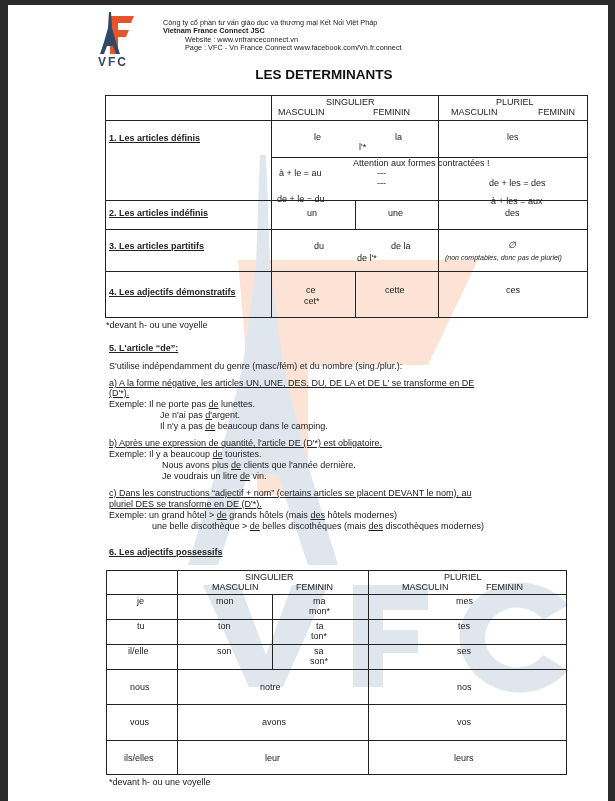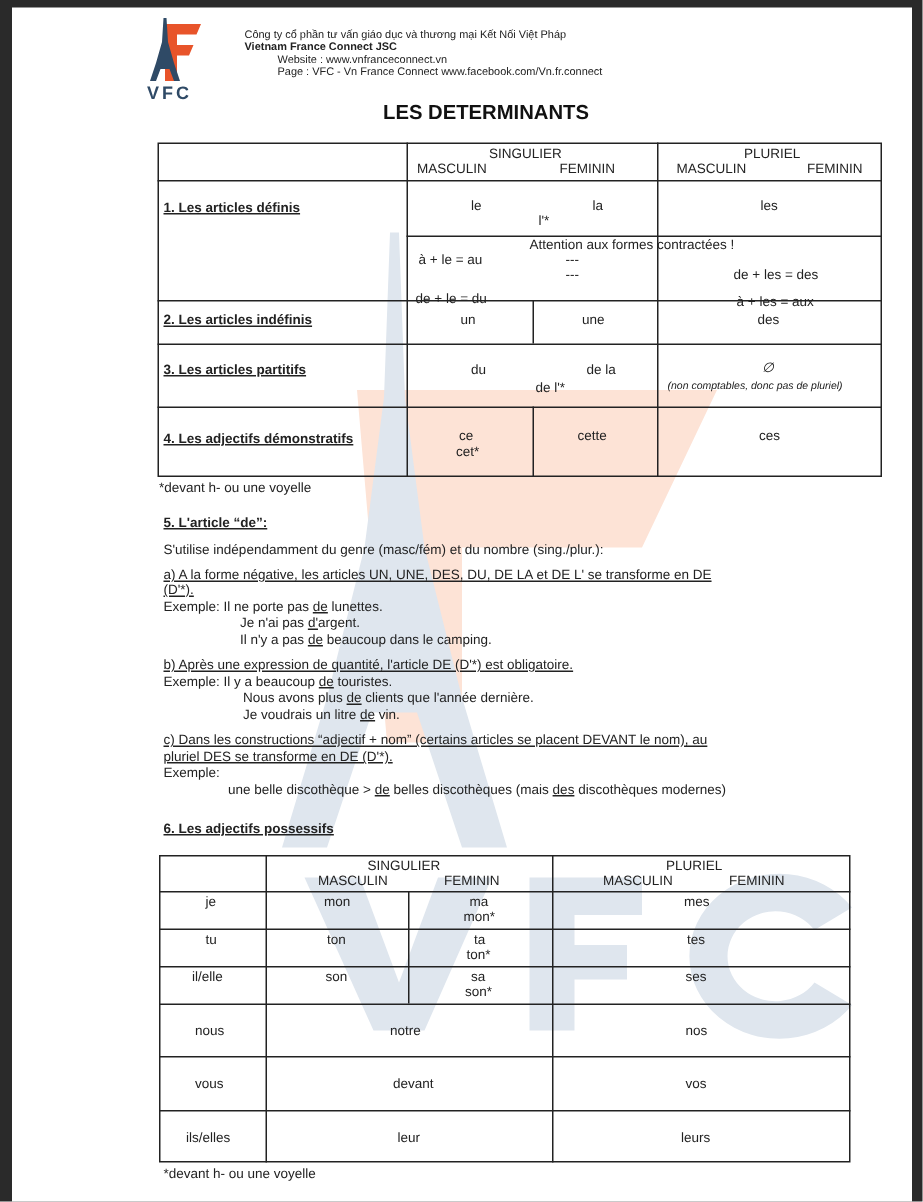--- a/index.html
+++ b/index.html
@@ -114,20 +114,21 @@
 
     <div class="txt u" style="left:85px;top:433px;">b) Après une expression de quantité, l'article DE (D'*) est obligatoire.</div>
     <div class="txt" style="left:85px;top:444px;">Exemple:</div>
     <div class="txt" style="left:125px;top:444px;"><span>Il y a beaucoup </span><span class="u">de</span><span> touristes.</span></div>
     <div class="txt" style="left:138px;top:455px;"><span>Nous avons plus </span><span class="u">de</span><span> clients que l'année dernière.</span></div>
     <div class="txt" style="left:138px;top:466px;"><span>Je voudrais un litre </span><span class="u">de</span><span> vin.</span></div>
 
     <div class="txt u" style="left:85px;top:483px;">c) Dans les constructions “adjectif + nom” (certains articles se placent DEVANT le nom), au</div>
     <div class="txt u" style="left:85px;top:494px;">pluriel DES se transforme en DE (D'*).</div>
     <div class="txt" style="left:85px;top:505px;">Exemple:</div>
+    <div class="txt" style="left:125px;top:505px;"><span>un grand hôtel &gt; </span><span class="u">de</span><span> grands hôtels (mais </span><span class="u">des</span><span> hôtels modernes)</span></div>
     <div class="txt" style="left:128px;top:516px;"><span>une belle discothèque &gt; </span><span class="u">de</span><span> belles discothèques (mais </span><span class="u">des</span><span> discothèques modernes)</span></div>
 
     <div class="sec-label" style="left:85px;top:542px;">6. Les adjectifs possessifs</div>
 
     <div>
       <div class="abs" style="left:82px;top:565px;width:461px;height:205px;border:1px solid #222;box-sizing:border-box;"></div>
       <div class="abs" style="left:153px;top:565px;width:1px;height:205px;background:#222;"></div>
       <div class="abs" style="left:344px;top:565px;width:1px;height:205px;background:#222;"></div>
       <div class="abs" style="left:248px;top:589px;width:1px;height:75px;background:#222;"></div>
       <div class="abs" style="left:82px;top:589px;width:461px;height:1px;background:#222;"></div>
@@ -160,21 +161,21 @@
       <div class="txt" style="left:193px;top:641px;">son</div>
       <div class="txt" style="left:290px;top:641px;">sa</div>
       <div class="txt" style="left:286px;top:651px;">son*</div>
       <div class="txt" style="left:433px;top:641px;">ses</div>
 
       <div class="txt" style="left:106px;top:677px;">nous</div>
       <div class="txt" style="left:236px;top:677px;">notre</div>
       <div class="txt" style="left:433px;top:677px;">nos</div>
 
       <div class="txt" style="left:106px;top:712px;">vous</div>
-      <div class="txt" style="left:238px;top:712px;">devant</div>
+      <div class="txt" style="left:238px;top:712px;">avons</div>
       <div class="txt" style="left:433px;top:712px;">vos</div>
 
       <div class="txt" style="left:100px;top:748px;">ils/elles</div>
       <div class="txt" style="left:241px;top:748px;">leur</div>
       <div class="txt" style="left:430px;top:748px;">leurs</div>
     </div>
     <div class="txt" style="left:85px;top:772px;">*devant h- ou une voyelle</div>
   </div>
 </div>
 

